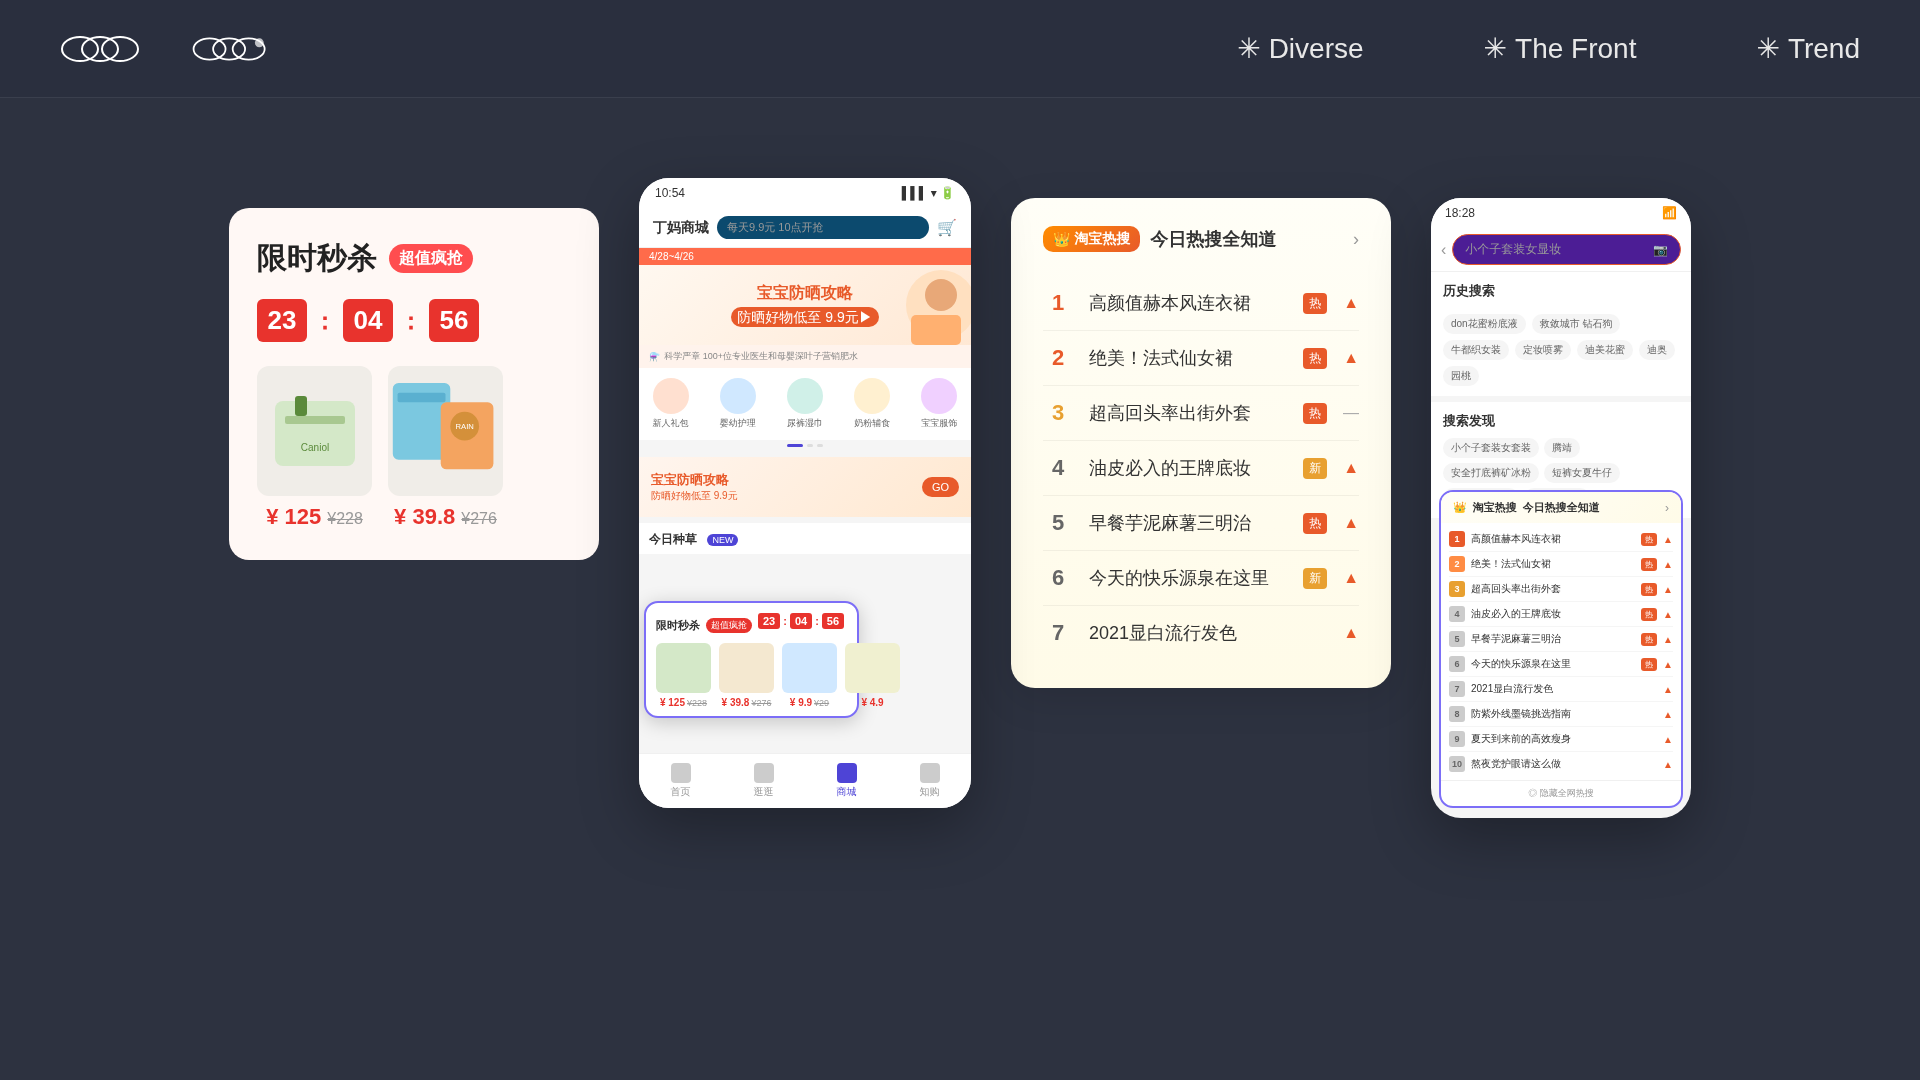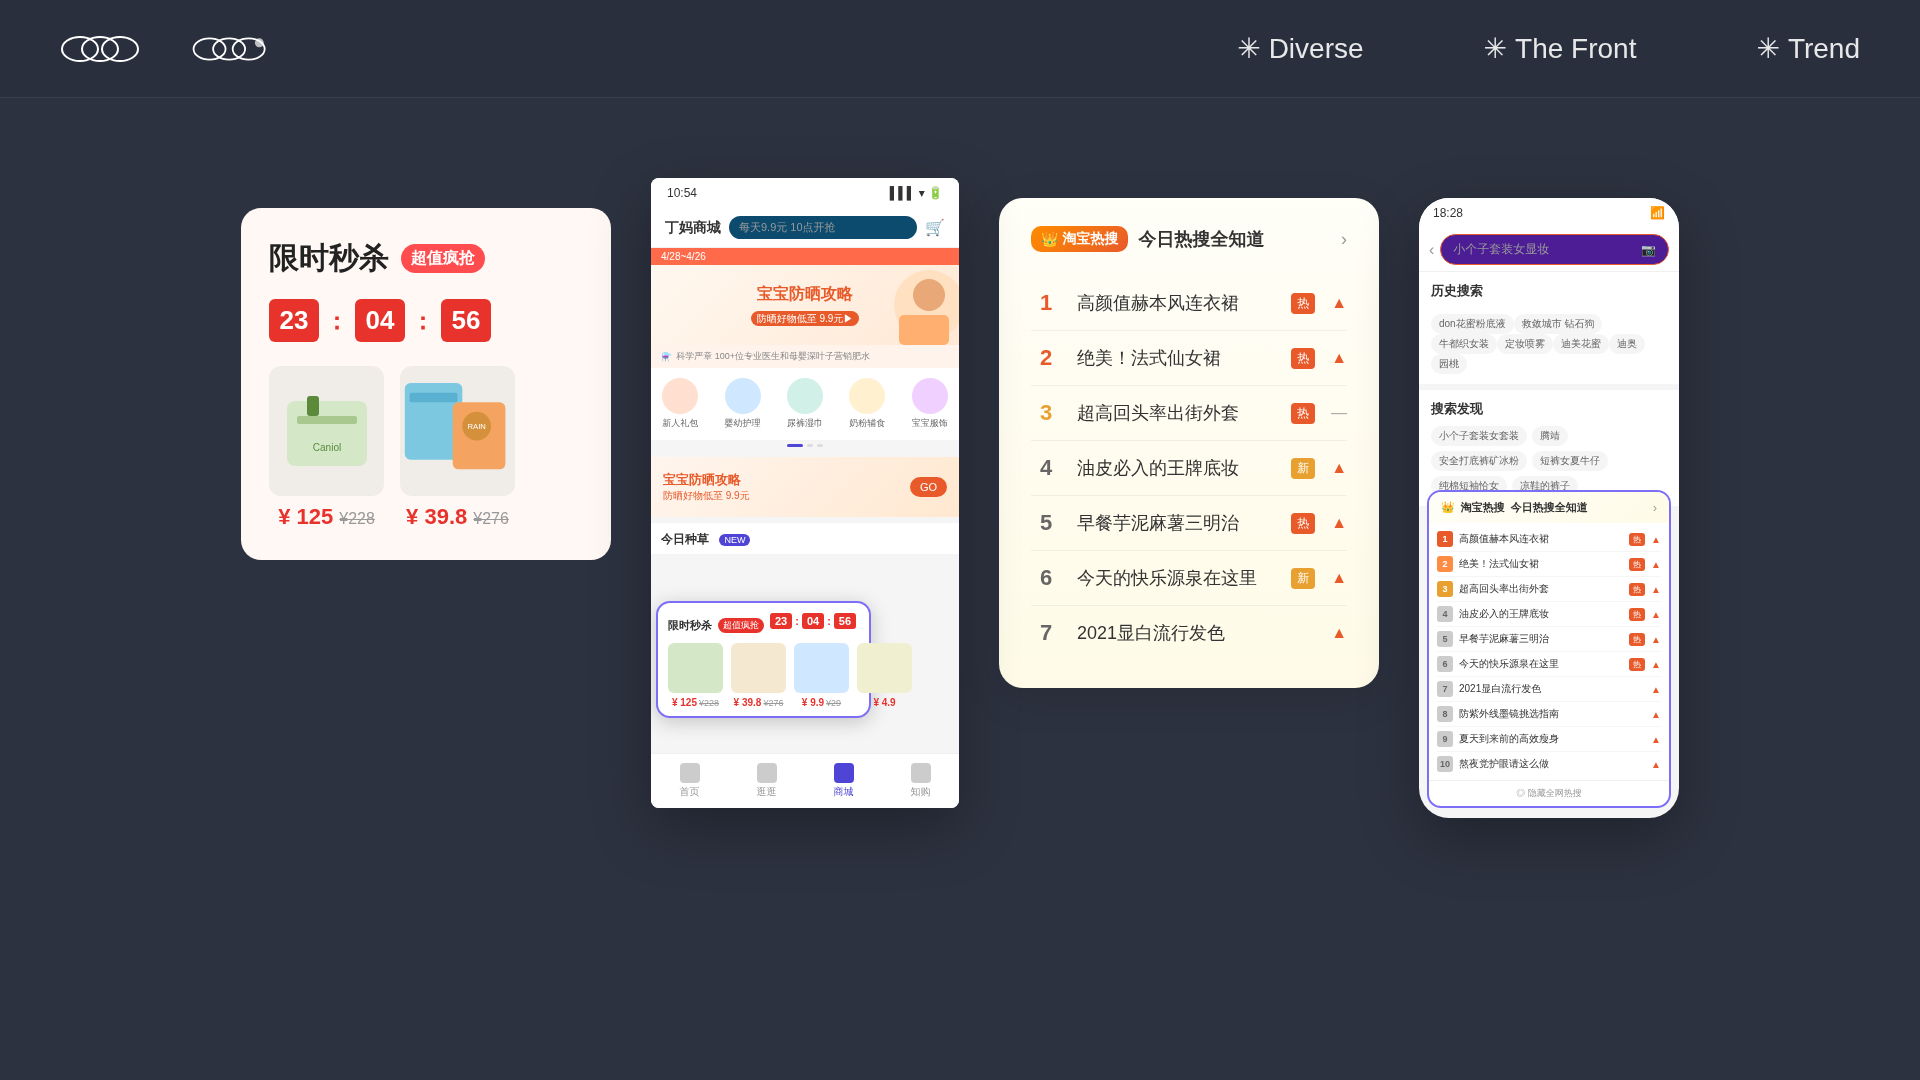--- a/index.html
+++ b/index.html
@@ -153,22 +153,22 @@
     }
     .price-original {
       color: #999;
       font-size: 16px;
       text-decoration: line-through;
     }
 
     
     .mobile-card {
       background: #f5f5f5;
-      border-radius: 8px;
-      width: 308px;
+      border-radius: 30px;
+      width: 332px;
       height: 630px;
       overflow: hidden;
       flex-shrink: 0;
       margin-top: 0;
       position: relative;
       box-shadow: 0 20px 60px rgba(0,0,0,0.3);
     }
     .mobile-status-bar {
       background: #fff;
       display: flex;
@@ -213,21 +213,21 @@
     .banner-text {
       font-size: 16px;
       font-weight: 700;
       color: #e85a2a;
       text-align: center;
       line-height: 1.3;
     }
     .banner-tag {
       background: #e85a2a;
       color: white;
-      font-size: 10px;
+      font-size: 14px;
       padding: 2px 6px;
       border-radius: 10px;
     }
     .mobile-icons-row {
       background: #fff;
       display: flex;
       justify-content: space-around;
       padding: 10px 0;
       gap: 4px;
     }
@@ -524,21 +524,21 @@
     }
     .history-title {
       font-size: 13px;
       font-weight: 600;
       color: #333;
       margin-bottom: 14px;
     }
     .history-tags {
       display: flex;
       flex-wrap: wrap;
-      gap: 0;
+      gap: 6px;
     }
     .history-tag {
       background: #f5f5f5;
       color: #666;
       font-size: 10px;
       padding: 3px 8px;
       border-radius: 10px;
     }
     .discover-section {
       background: white;

